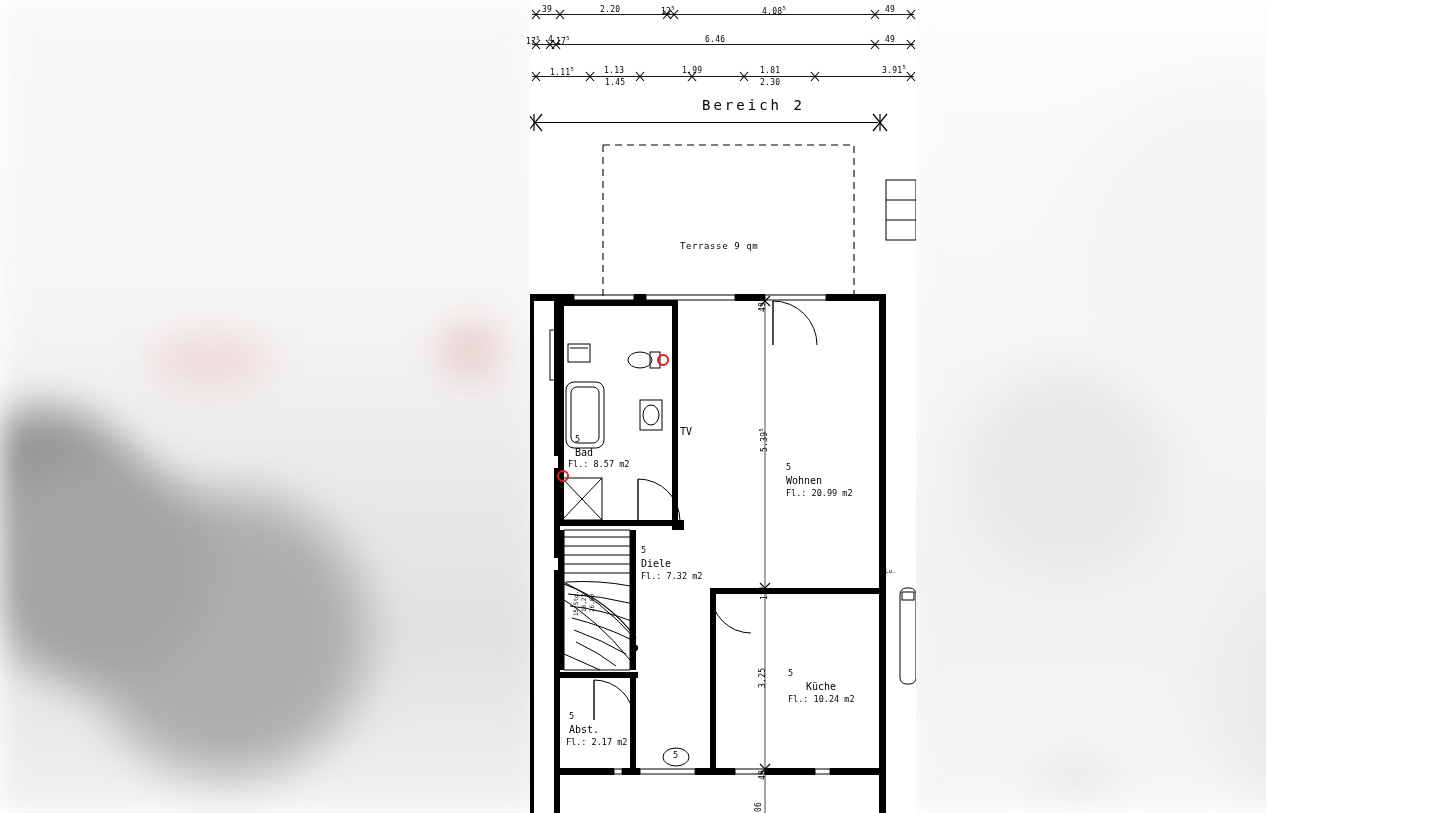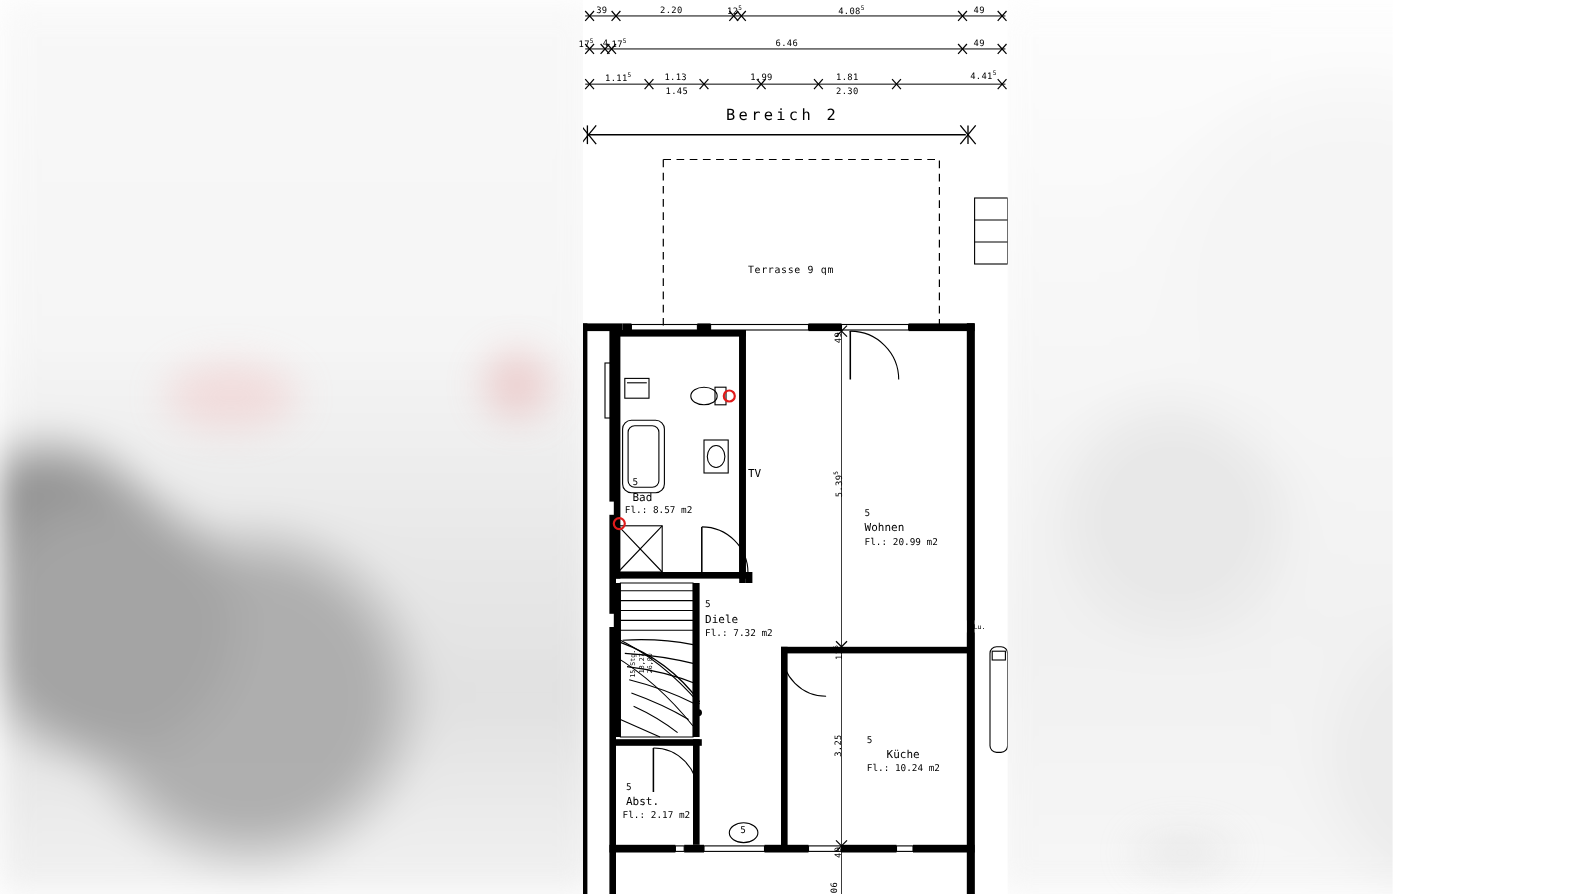--- a/index.html
+++ b/index.html
@@ -80,20 +80,21 @@
   .dim-sup {
     font-size: 5.5px;
     vertical-align: super;
   }
   .room-num { font-size: 8.5px; }
   .room-name { font-size: 10px; }
   .room-area { font-size: 8.5px; }
   .title {
     font-size: 14px;
     letter-spacing: 3px;
+    margin-left: 42px;
   }
   .terrasse { font-size: 9px; letter-spacing: 0.6px; }
   .tv { font-size: 10px; }
   .tiny { font-size: 6px; }
   .vert {
     transform: rotate(-90deg);
     transform-origin: left top;
   }
 </style>
 </head>
@@ -338,21 +339,21 @@
     <span class="lbl dim" style="left:-4px;top:35px;"><span>17</span><span class="dim-sup">5</span></span>
     <span class="lbl dim" style="left:18px;top:35px;"><span>4</span></span>
     <span class="lbl dim" style="left:26px;top:35px;"><span>17</span><span class="dim-sup">5</span></span>
     <span class="lbl dim" style="left:175px;top:35px;"><span>6.46</span></span>
     <span class="lbl dim" style="left:355px;top:35px;"><span>49</span></span>
 
     <span class="lbl dim" style="left:20px;top:66px;"><span>1.11</span><span class="dim-sup">5</span></span>
     <span class="lbl dim" style="left:74px;top:66px;"><span>1.13</span></span>
     <span class="lbl dim" style="left:152px;top:66px;"><span>1.99</span></span>
     <span class="lbl dim" style="left:230px;top:66px;"><span>1.81</span></span>
-    <span class="lbl dim" style="left:352px;top:64px;"><span>4.41</span><span class="dim-sup">5</span></span>
+    <span class="lbl dim" style="left:352px;top:64px;"><span>3.91</span><span class="dim-sup">5</span></span>
 
     <span class="lbl dim" style="left:75px;top:78px;"><span>1.45</span></span>
     <span class="lbl dim" style="left:230px;top:78px;"><span>2.30</span></span>
 
     <span class="lbl title" style="left:130px;top:97px;">Bereich 2</span>
 
     <span class="lbl terrasse" style="left:150px;top:241px;">Terrasse 9 qm</span>
 
     <span class="lbl tv" style="left:150px;top:426px;text-align:center;">TV</span>
 

